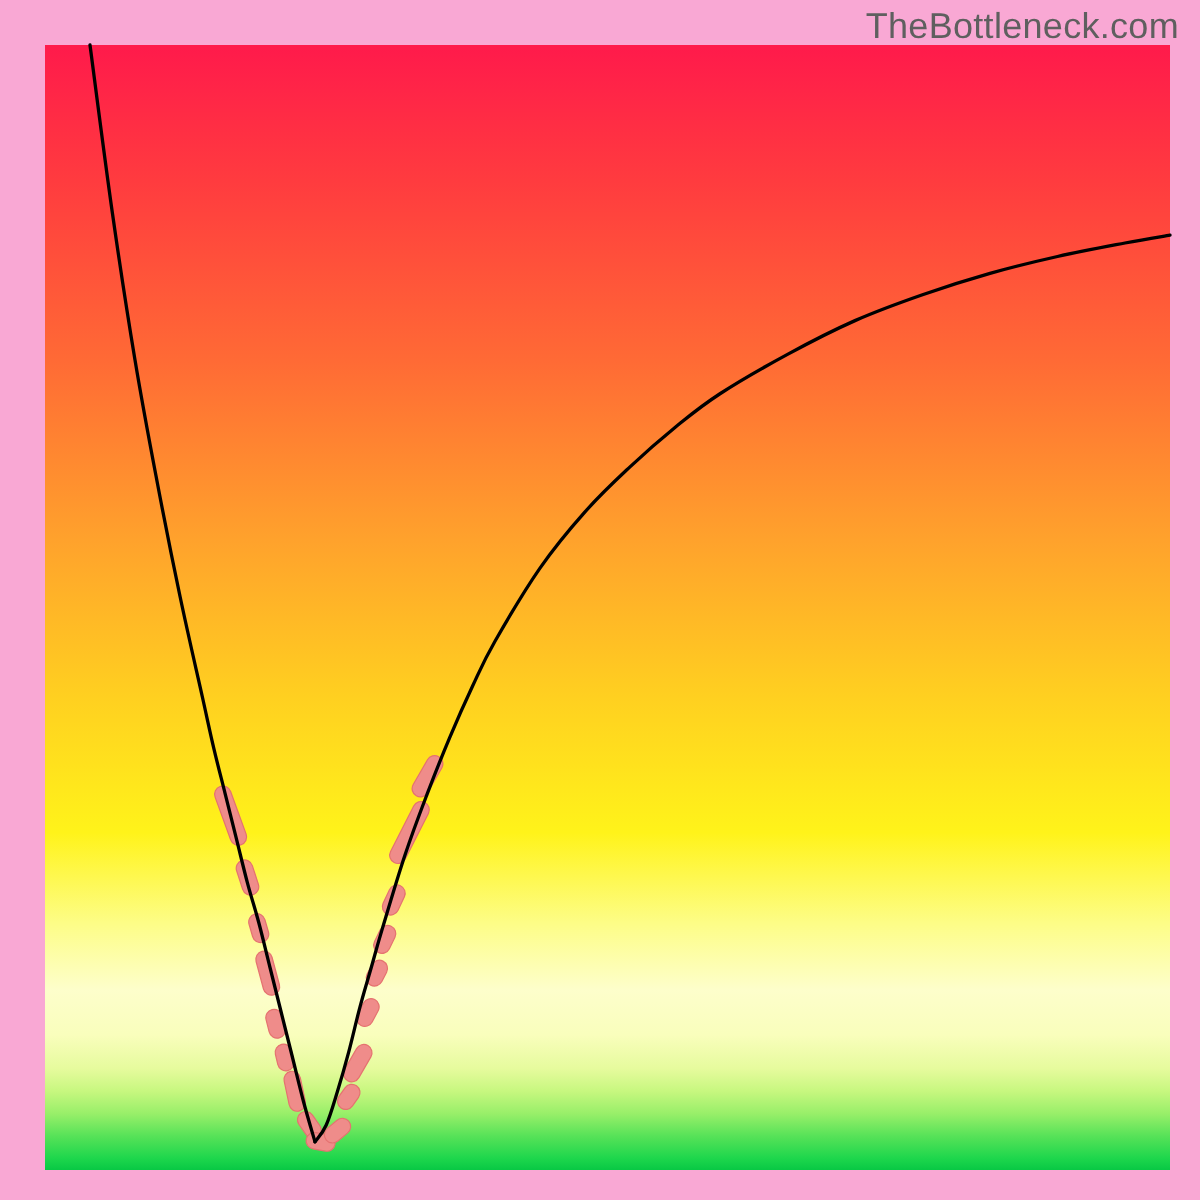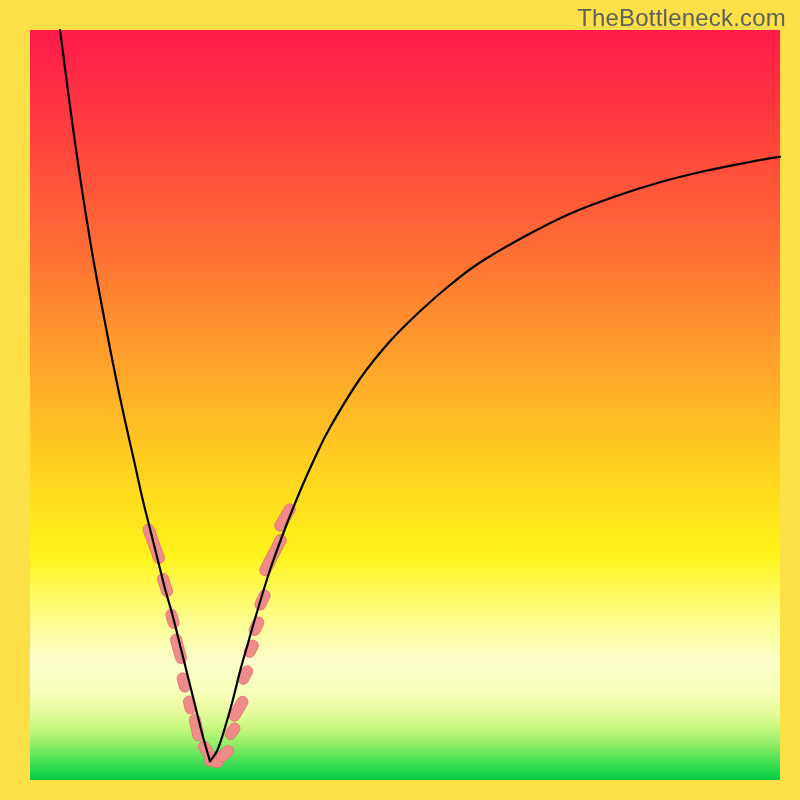--- a/index.html
+++ b/index.html
@@ -10,21 +10,21 @@
     overflow: hidden;
     background: #000;
     font-family: Arial, Helvetica, sans-serif;
   }
   .frame {
     position: absolute;
     left: 0;
     top: 0;
     width: 800px;
     height: 800px;
-    background: #fde047;
+    background: #f9a8d4;
   }
   .plot {
     position: absolute;
     left: 30px;
     top: 30px;
     width: 750px;
     height: 750px;
     
     background: linear-gradient(
       to bottom,

